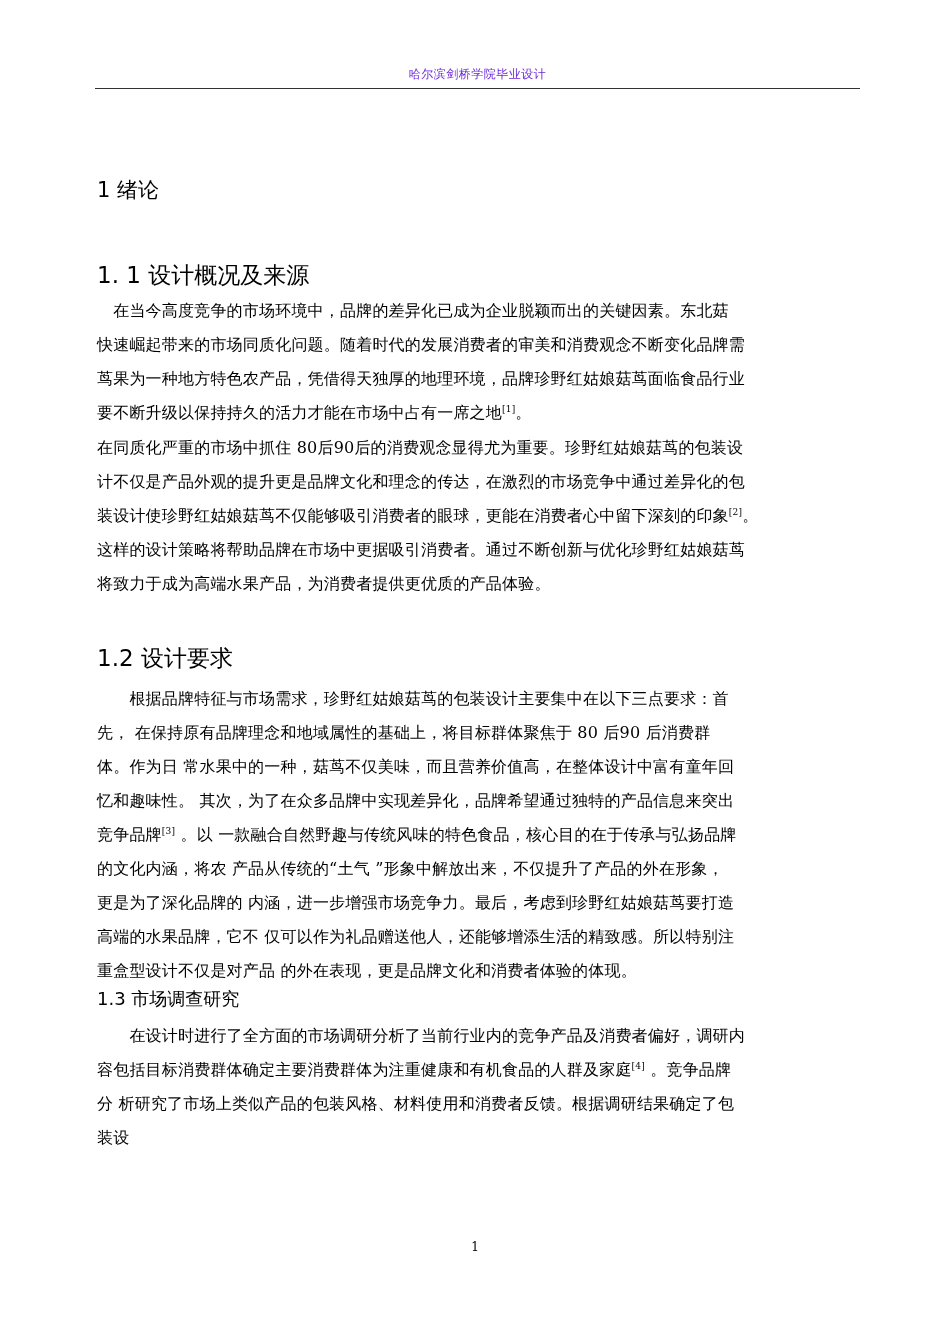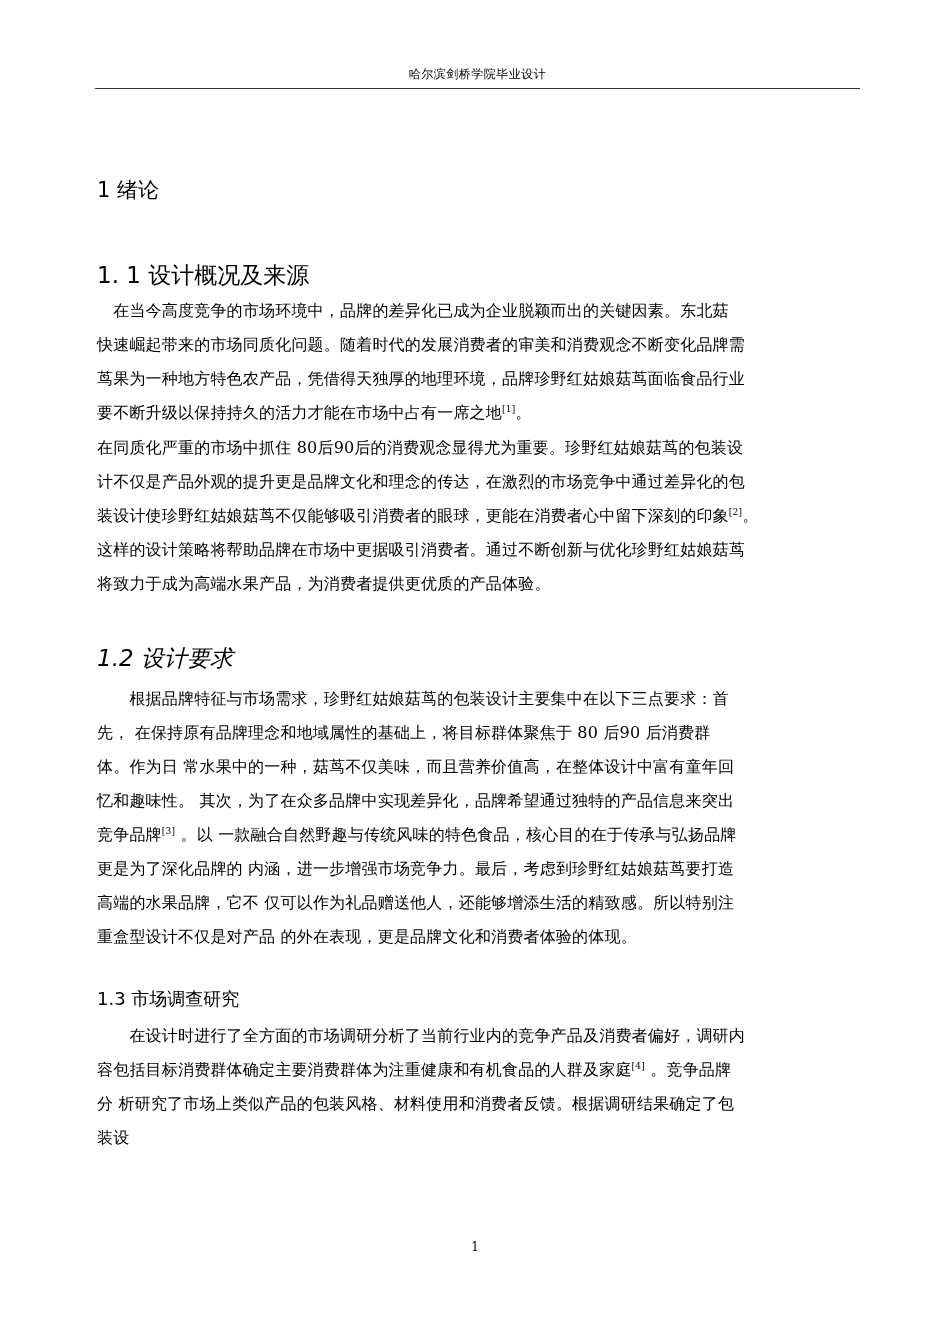--- a/index.html
+++ b/index.html
@@ -1,28 +1,28 @@
 <!DOCTYPE html>
 <html><head>
 <meta charset="utf-8">
 <style>
   html, body { margin: 0; padding: 0; background: #ffffff; }
   body { width: 950px; height: 1344px; position: relative; overflow: hidden;
          font-family: "DejaVu Serif", "Liberation Serif", serif; color: #000; }
   .page { position: absolute; left: 0; top: 0; width: 950px; height: 1344px; }
   .running-header { position: absolute; left: 95px; width: 765px; top: 66px; text-align: center;
-                    font-size: 12px; color: #000000; letter-spacing: 0.5px; }
+                    font-size: 12px; color: #6d28d9; letter-spacing: 0.5px; }
   .header-rule { position: absolute; left: 95px; width: 765px; top: 88px; height: 0;
                  border-top: 1px solid #333; }
   .h1 { position: absolute; left: 97px; top: 176px; font-size: 21px;
         font-family: "DejaVu Sans", "Liberation Sans", sans-serif; }
   .h2 { position: absolute; left: 97px; font-size: 23px;
         font-family: "DejaVu Sans", "Liberation Sans", sans-serif; }
   .h2.s1 { top: 260px; }
-  .h2.s2 { top: 643px; font-style: italic; }
+  .h2.s2 { top: 643px; }
   .h2.s3 { top: 987px; font-size: 18px; }
   .para { position: absolute; left: 97px; width: 770px; font-size: 16px; }
   .line { height: 34px; line-height: 34px; white-space: nowrap; letter-spacing: 0.2px; }
   .para.p1 { top: 294px; }
   .para.p2 { top: 431px; }
   .para.p3 { top: 682px; }
   .para.p4 { top: 1019px; }
   .para.p4 .line { height: 34px; line-height: 34px; }
   sup { font-size: 9px; vertical-align: 6px; line-height: 0; }
   .page-number { position: absolute; left: 0; width: 950px; top: 1240px; text-align: center;
@@ -56,20 +56,21 @@
   </div>
 
   <div class="h2 s2">1.2  设计要求</div>
 
   <div class="para p3">
     <div class="line">　　根据品牌特征与市场需求，珍野红姑娘菇茑的包装设计主要集中在以下三点要求：首</div>
     <div class="line">先，  在保持原有品牌理念和地域属性的基础上，将目标群体聚焦于 80 后90 后消费群</div>
     <div class="line">体。作为日  常水果中的一种，菇茑不仅美味，而且营养价值高，在整体设计中富有童年回</div>
     <div class="line">忆和趣味性。  其次，为了在众多品牌中实现差异化，品牌希望通过独特的产品信息来突出</div>
     <div class="line"><span>竞争品牌</span><sup>[3]</sup><span> 。以  一款融合自然野趣与传统风味的特色食品，核心目的在于传承与弘扬品牌</span></div>
+    <div class="line">的文化内涵，将农  产品从传统的“土气  ”形象中解放出来，不仅提升了产品的外在形象，</div>
     <div class="line">更是为了深化品牌的  内涵，进一步增强市场竞争力。最后，考虑到珍野红姑娘菇茑要打造</div>
     <div class="line">高端的水果品牌，它不  仅可以作为礼品赠送他人，还能够增添生活的精致感。所以特别注</div>
     <div class="line">重盒型设计不仅是对产品  的外在表现，更是品牌文化和消费者体验的体现。</div>
   </div>
 
   <div class="h2 s3">1.3 市场调查研究</div>
 
   <div class="para p4">
     <div class="line">　　在设计时进行了全方面的市场调研分析了当前行业内的竞争产品及消费者偏好，调研内</div>
     <div class="line"><span>容包括目标消费群体确定主要消费群体为注重健康和有机食品的人群及家庭</span><sup>[4]</sup><span> 。竞争品牌</span></div>

